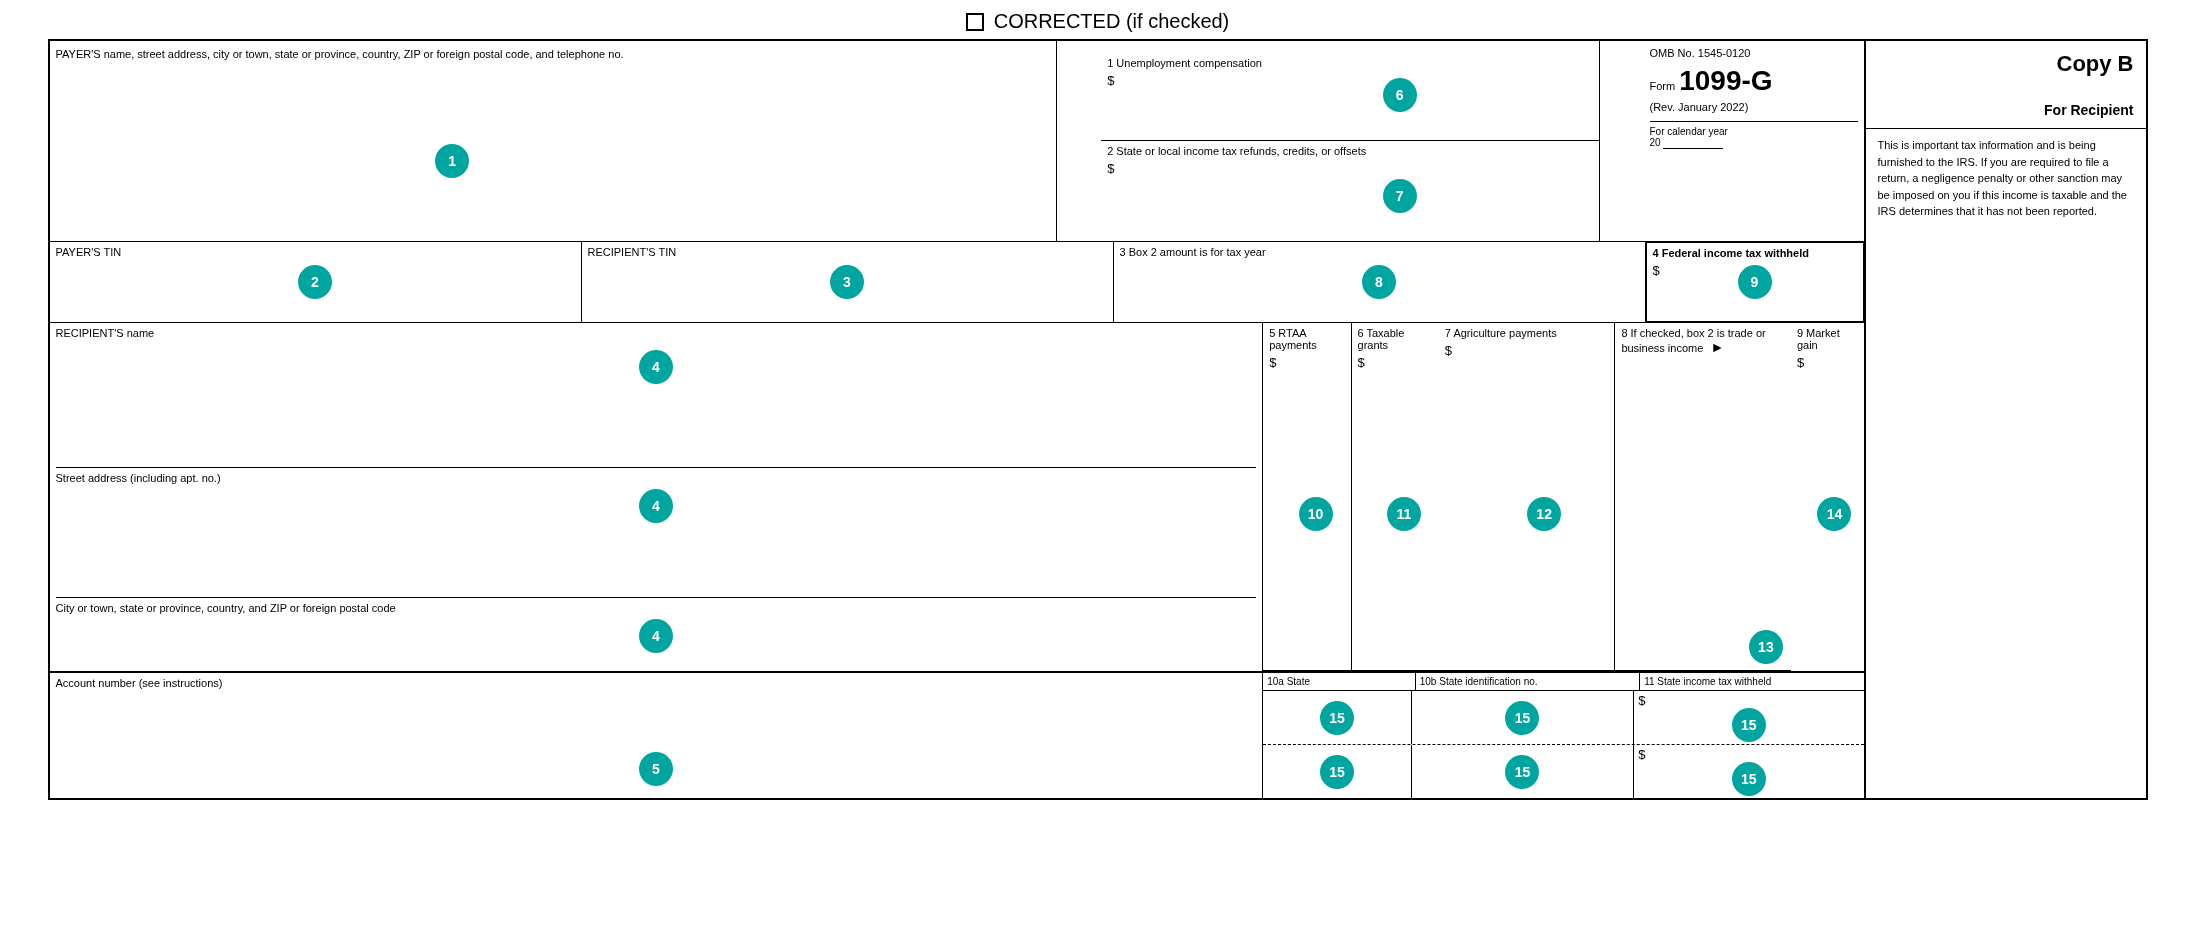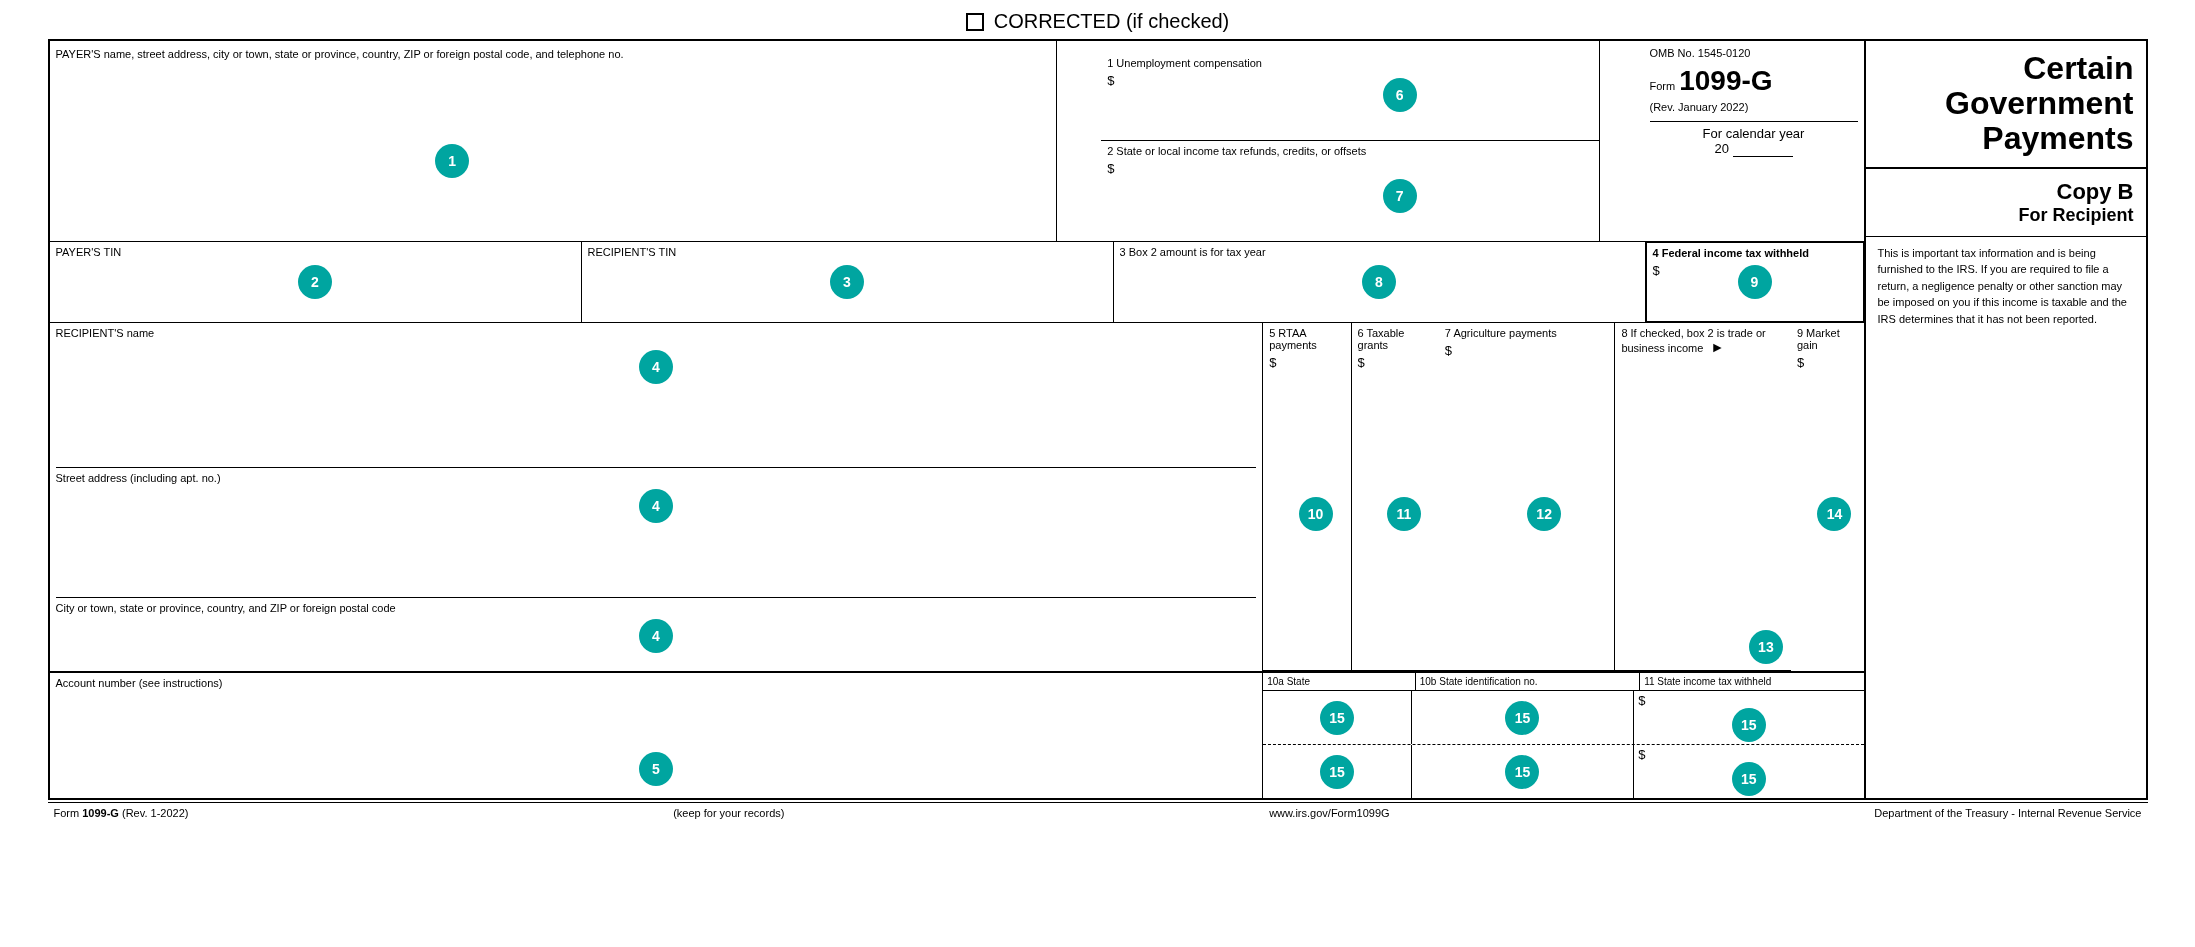--- a/index.html
+++ b/index.html
@@ -92,21 +92,21 @@
     }
     .omb-col {
       width: 220px;
       display: flex;
       flex-direction: column;
       padding: 6px;
     }
     .omb-line { font-size: 11px; margin-bottom: 2px; }
     .form-number { font-size: 28px; font-weight: bold; }
     .form-rev { font-size: 11px; margin-top: 4px; }
-    .calendar-line { font-size: 13px; margin-top: 8px; border-top: 1px solid #000; padding-top: 4px; text-align: center; }
+    .calendar-line { font-size: 10px; margin-top: 8px; border-top: 1px solid #000; padding-top: 4px; }
     
     .tin-row {
       display: flex;
       flex-direction: row;
       border-bottom: 1px solid #000;
       justify-content: flex-end;
     }
     .payer-tin {
       flex: 1;
       border-right: 1px solid #000;
@@ -276,22 +276,23 @@
     .sidebar-copyb {
       padding: 10px 12px;
       border-bottom: 1px solid #000;
       text-align: right;
     }
     .copy-b-title {
       font-size: 22px;
       font-weight: bold;
     }
     .for-recipient {
-      font-size: 18px;
+      font-size: 14px;
       font-weight: bold;
+      margin-top: 25px;
     }
     .sidebar-text {
       padding: 8px 12px;
       font-size: 11px;
       line-height: 1.5;
       text-align: left;
     }
     
     .form-footer {
       display: flex;
@@ -550,38 +551,23 @@
               </div>
             </div>
           </div>
         </div>
 
       </div>
 
     </div>
 
     <div class="form-sidebar">
-      <div class="sidebar-top">
-        <div class="sidebar-title">
-          <div>Certain</div>
-          <div>Government</div>
-          <div>Payments</div>
-        </div>
-      </div>
       <div class="sidebar-copyb">
         <div class="copy-b-title">Copy B</div>
         <div class="for-recipient">For Recipient</div>
       </div>
       <div class="sidebar-text">This is important tax information and is being furnished to the IRS. If you are required to file a return, a negligence penalty or other sanction may be imposed on you if this income is taxable and the IRS determines that it has not been reported.</div>
     </div>
 
   </div>
 
-  <div class="form-footer">
-    <div>
-      <span>Form <strong>1099-G</strong> (Rev. 1-2022)</span>
-    </div>
-    <div>(keep for your records)</div>
-    <div>www.irs.gov/Form1099G</div>
-    <div>Department of the Treasury - Internal Revenue Service</div>
-  </div>
 
 </div>
 
 </body></html>

